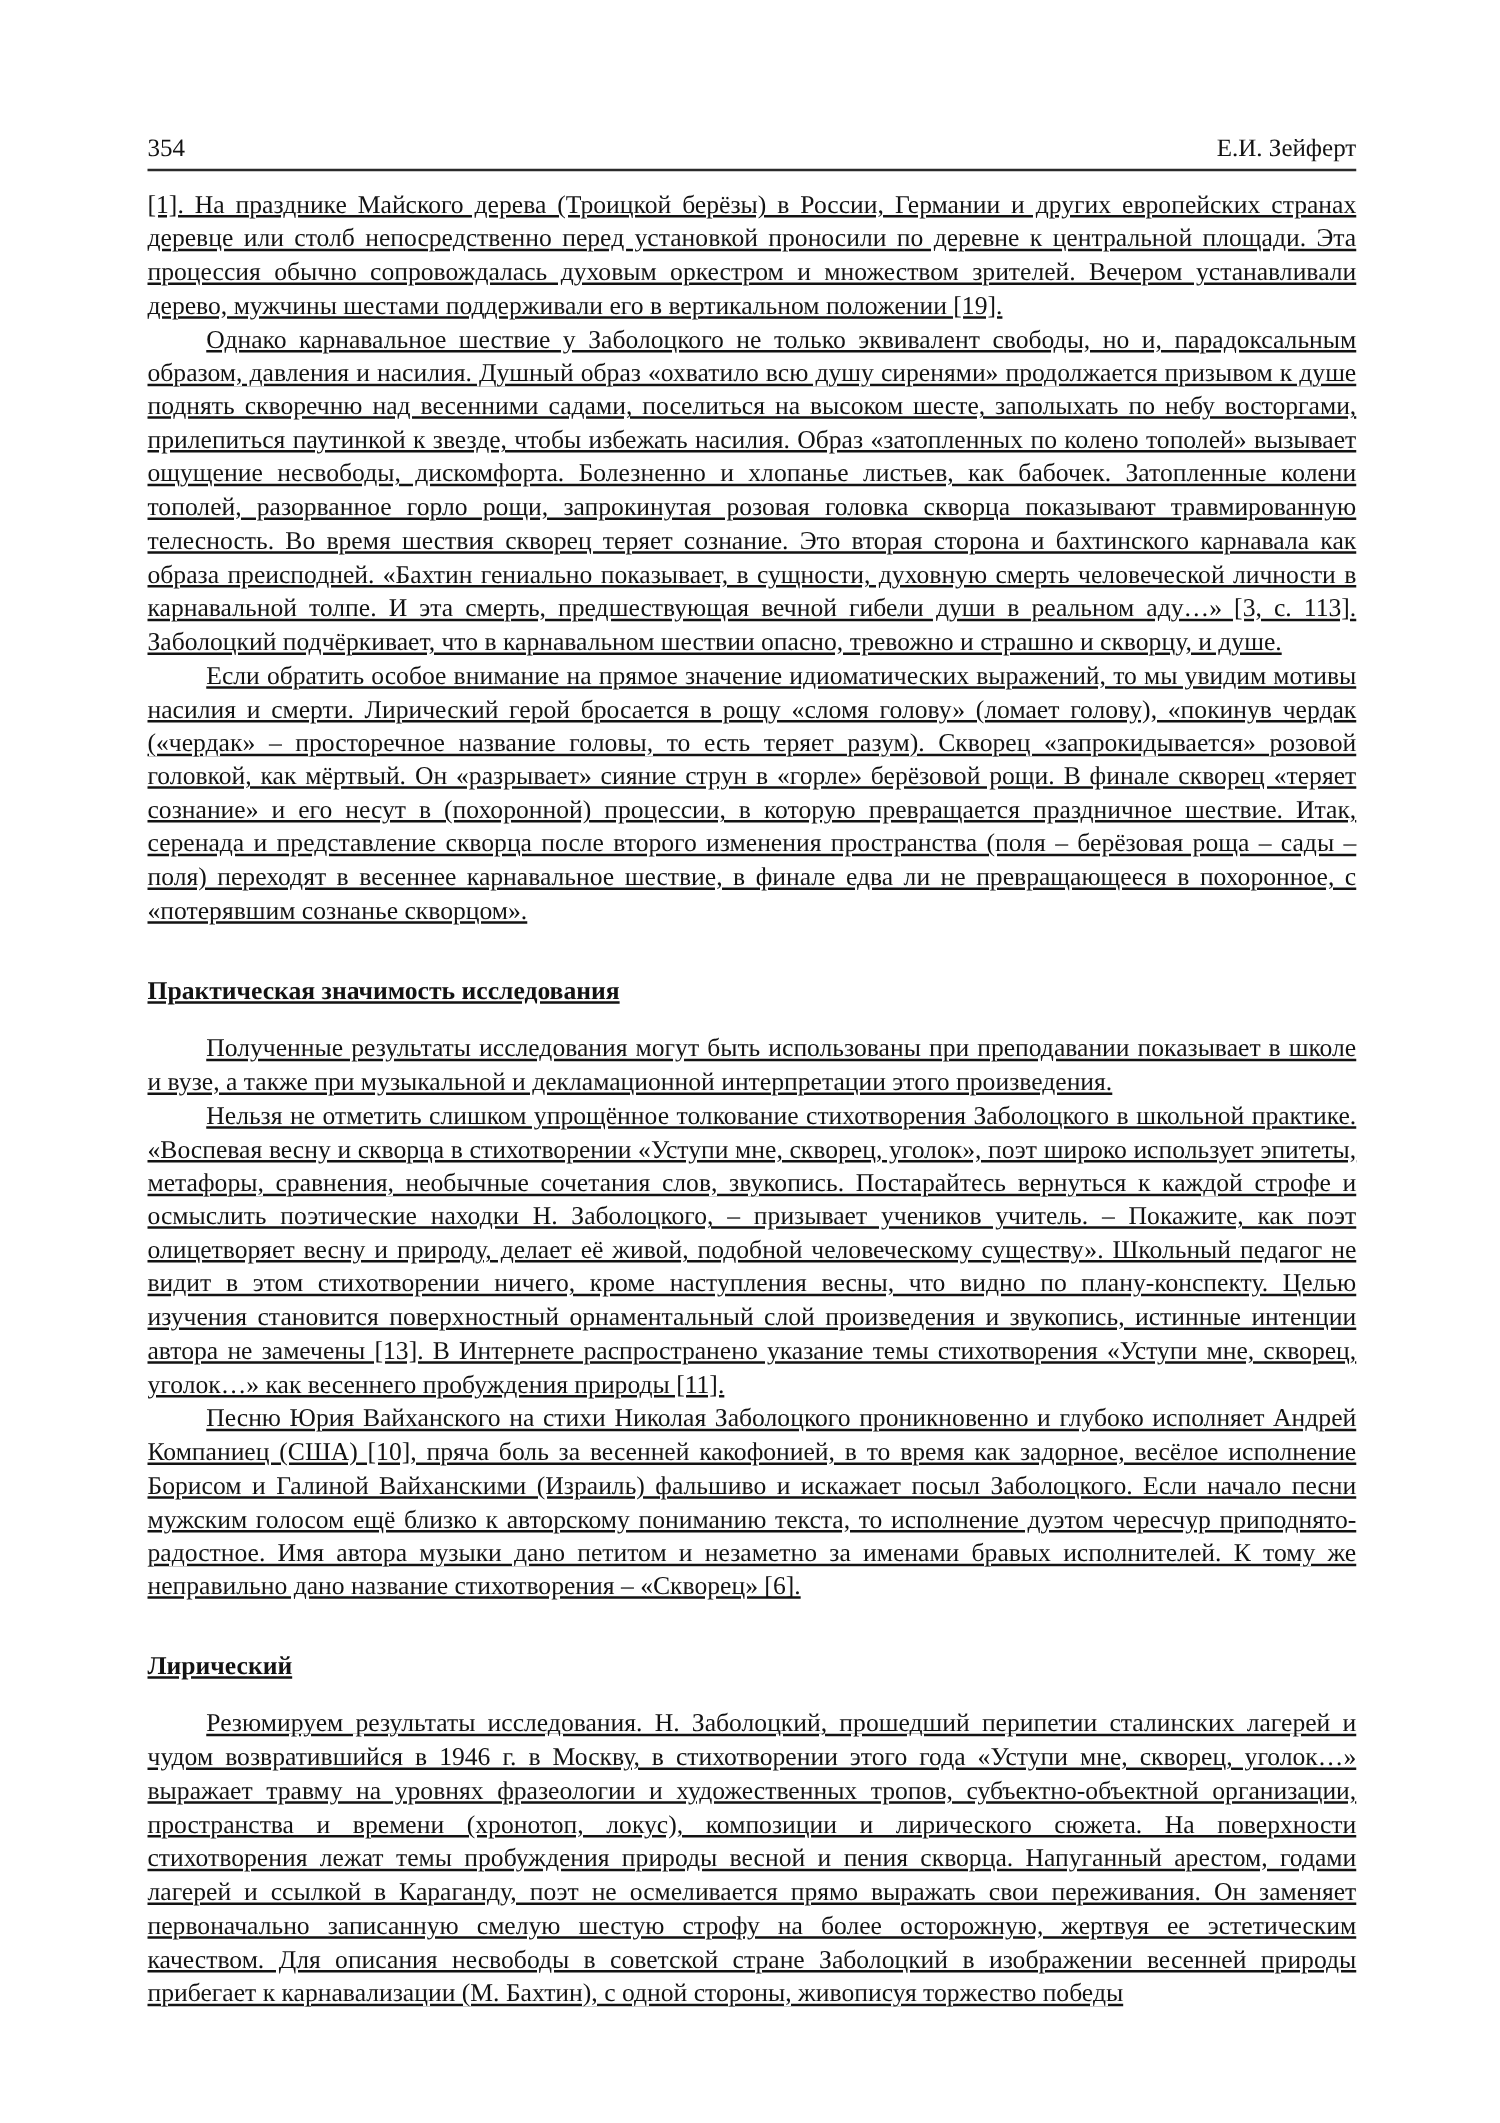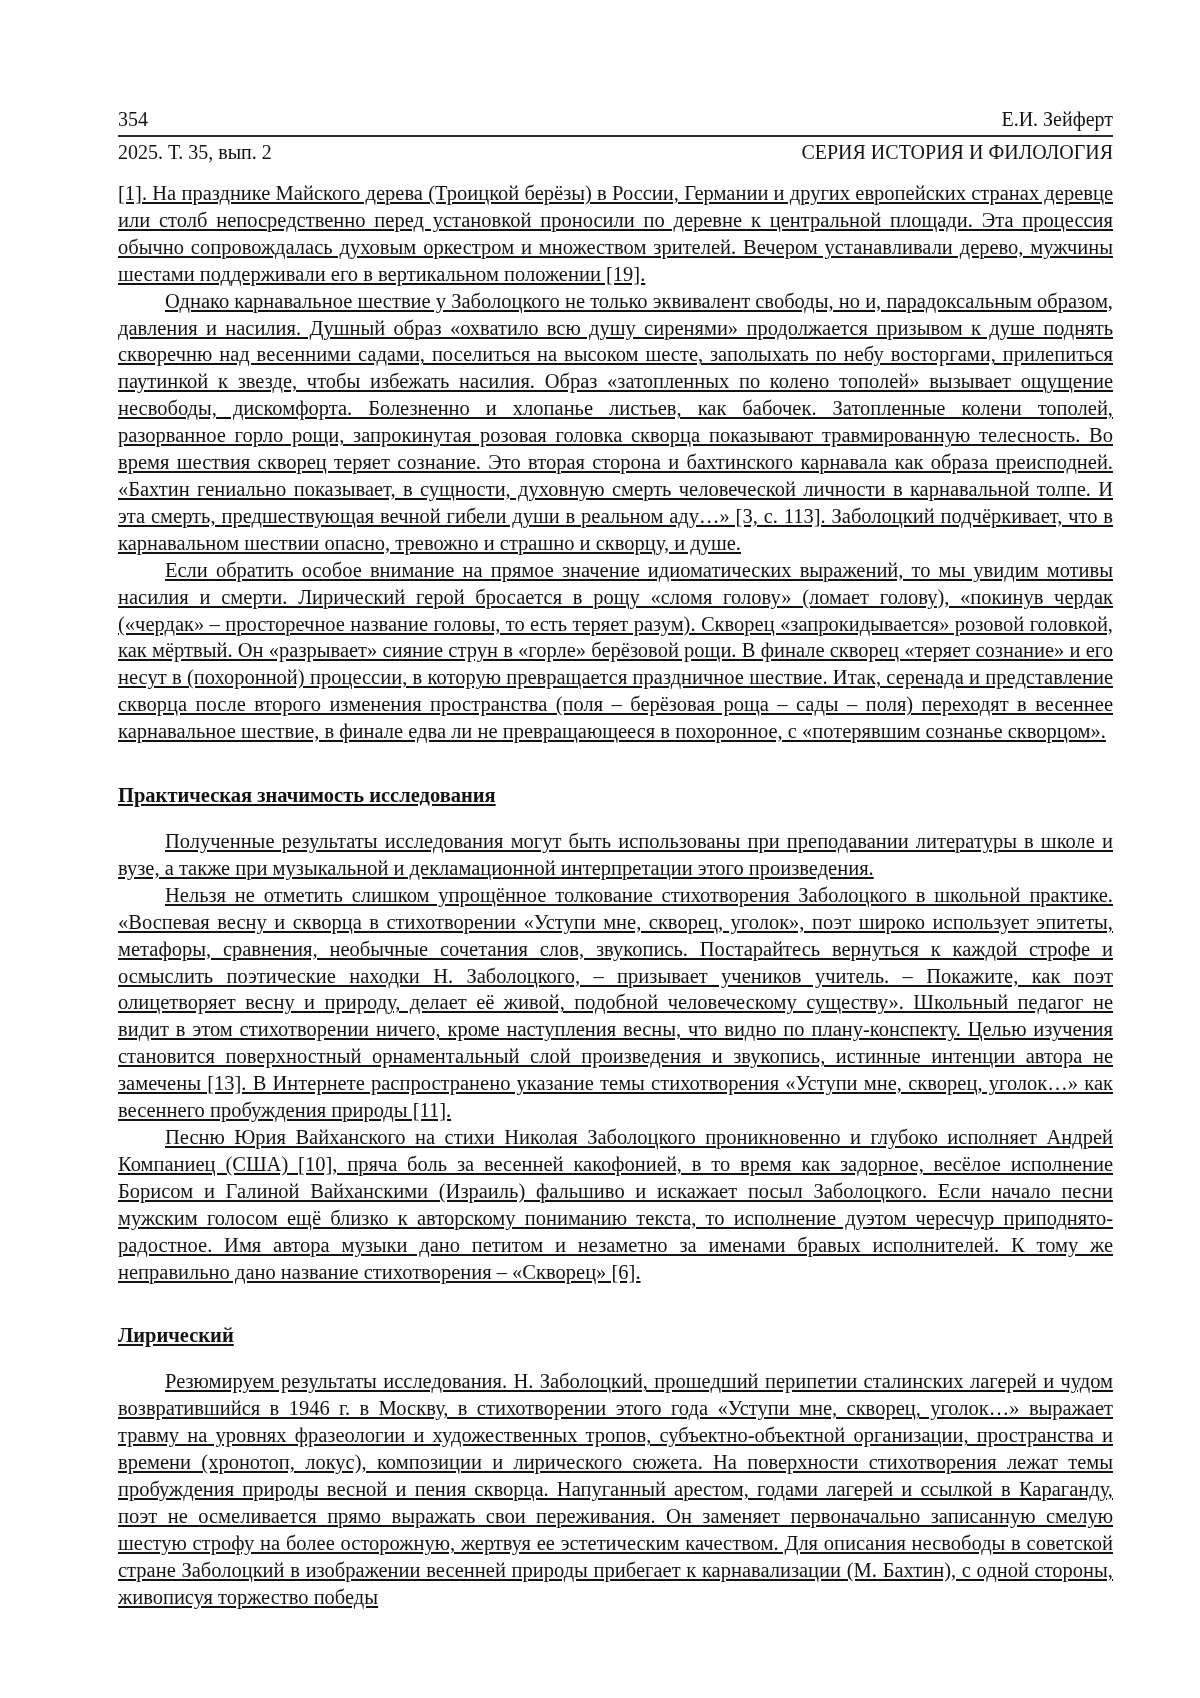--- a/index.html
+++ b/index.html
@@ -8,21 +8,21 @@
     background: #ffffff;
   }
   .page {
     position: relative;
     width: 1200px;
     height: 1698px;
     background: #ffffff;
     color: #131313;
     font-family: "Liberation Serif", "DejaVu Serif", serif;
     box-sizing: border-box;
-    padding: 106px 87px 0 118px;
+    padding: 106px 115px 0 118px;
     overflow: hidden;
   }
   
   .running-header {
     margin-bottom: 14px;
   }
   .rh-row1 {
     position: relative;
     height: 27px;
     font-size: 20px;
@@ -80,35 +80,31 @@
 <body>
 
 <div class="page">
 
   <div class="running-header">
     <div class="rh-row1">
       <span class="rh-page-num">354</span>
       <span class="rh-author">Е.И. Зейферт</span>
     </div>
     <hr class="rh-rule">
-    <div class="rh-row2">
-      <span>2025. Т. 35, вып. 2</span>
-      <span>СЕРИЯ ИСТОРИЯ И ФИЛОЛОГИЯ</span>
-    </div>
   </div>
 
   <div class="article">
 
     <p>[1]. На празднике Майского дерева (Троицкой берёзы) в России, Германии и других европейских странах деревце или столб непосредственно перед установкой проносили по деревне к центральной площади. Эта процессия обычно сопровождалась духовым оркестром и множеством зрителей. Вечером устанавливали дерево, мужчины шестами поддерживали его в вертикальном положении [19].</p>
     <p class="indent">Однако карнавальное шествие у Заболоцкого не только эквивалент свободы, но и, парадоксальным образом, давления и насилия. Душный образ «охватило всю душу сиренями» продолжается призывом к душе поднять скворечню над весенними садами, поселиться на высоком шесте, заполыхать по небу восторгами, прилепиться паутинкой к звезде, чтобы избежать насилия. Образ «затопленных по колено тополей» вызывает ощущение несвободы, дискомфорта. Болезненно и хлопанье листьев, как бабочек. Затопленные колени тополей, разорванное горло рощи, запрокинутая розовая головка скворца показывают травмированную телесность. Во время шествия скворец теряет сознание. Это вторая сторона и бахтинского карнавала как образа преисподней. «Бахтин гениально показывает, в сущности, духовную смерть человеческой личности в карнавальной толпе. И эта смерть, предшествующая вечной гибели души в реальном аду…» [3, с. 113]. Заболоцкий подчёркивает, что в карнавальном шествии опасно, тревожно и страшно и скворцу, и душе.</p>
     <p class="indent">Если обратить особое внимание на прямое значение идиоматических выражений, то мы увидим мотивы насилия и смерти. Лирический герой бросается в рощу «сломя голову» (ломает голову), «покинув чердак («чердак» – просторечное название головы, то есть теряет разум). Скворец «запрокидывается» розовой головкой, как мёртвый. Он «разрывает» сияние струн в «горле» берёзовой рощи. В финале скворец «теряет сознание» и его несут в (похоронной) процессии, в которую превращается праздничное шествие. Итак, серенада и представление скворца после второго изменения пространства (поля – берёзовая роща – сады – поля) переходят в весеннее карнавальное шествие, в финале едва ли не превращающееся в похоронное, с «потерявшим сознанье скворцом».</p>
 
     <h2 class="section-heading">Практическая значимость исследования</h2>
 
-    <p class="indent">Полученные результаты исследования могут быть использованы при преподавании литературы в школе и вузе, а также при музыкальной и декламационной интерпретации этого произведения.</p>
+    <p class="indent">Полученные результаты исследования могут быть использованы при преподавании показывает в школе и вузе, а также при музыкальной и декламационной интерпретации этого произведения.</p>
     <p class="indent">Нельзя не отметить слишком упрощённое толкование стихотворения Заболоцкого в школьной практике. «Воспевая весну и скворца в стихотворении «Уступи мне, скворец, уголок», поэт широко использует эпитеты, метафоры, сравнения, необычные сочетания слов, звукопись. Постарайтесь вернуться к каждой строфе и осмыслить поэтические находки Н. Заболоцкого, – призывает учеников учитель. – Покажите, как поэт олицетворяет весну и природу, делает её живой, подобной человеческому существу». Школьный педагог не видит в этом стихотворении ничего, кроме наступления весны, что видно по плану-конспекту. Целью изучения становится поверхностный орнаментальный слой произведения и звукопись, истинные интенции автора не замечены [13]. В Интернете распространено указание темы стихотворения «Уступи мне, скворец, уголок…» как весеннего пробуждения природы [11].</p>
     <p class="indent">Песню Юрия Вайханского на стихи Николая Заболоцкого проникновенно и глубоко исполняет Андрей Компаниец (США) [10], пряча боль за весенней какофонией, в то время как задорное, весёлое исполнение Борисом и Галиной Вайханскими (Израиль) фальшиво и искажает посыл Заболоцкого. Если начало песни мужским голосом ещё близко к авторскому пониманию текста, то исполнение дуэтом чересчур приподнято-радостное. Имя автора музыки дано петитом и незаметно за именами бравых исполнителей. К тому же неправильно дано название стихотворения – «Скворец» [6].</p>
 
     <h2 class="section-heading">Лирический</h2>
 
     <p class="indent">Резюмируем результаты исследования. Н. Заболоцкий, прошедший перипетии сталинских лагерей и чудом возвратившийся в 1946 г. в Москву, в стихотворении этого года «Уступи мне, скворец, уголок…» выражает травму на уровнях фразеологии и художественных тропов, субъектно-объектной организации, пространства и времени (хронотоп, локус), композиции и лирического сюжета. На поверхности стихотворения лежат темы пробуждения природы весной и пения скворца. Напуганный арестом, годами лагерей и ссылкой в Караганду, поэт не осмеливается прямо выражать свои переживания. Он заменяет первоначально записанную смелую шестую строфу на более осторожную, жертвуя ее эстетическим качеством. Для описания несвободы в советской стране Заболоцкий в изображении весенней природы прибегает к карнавализации (М. Бахтин), с одной стороны, живописуя торжество победы</p>
 
   </div>
 
 </div>

